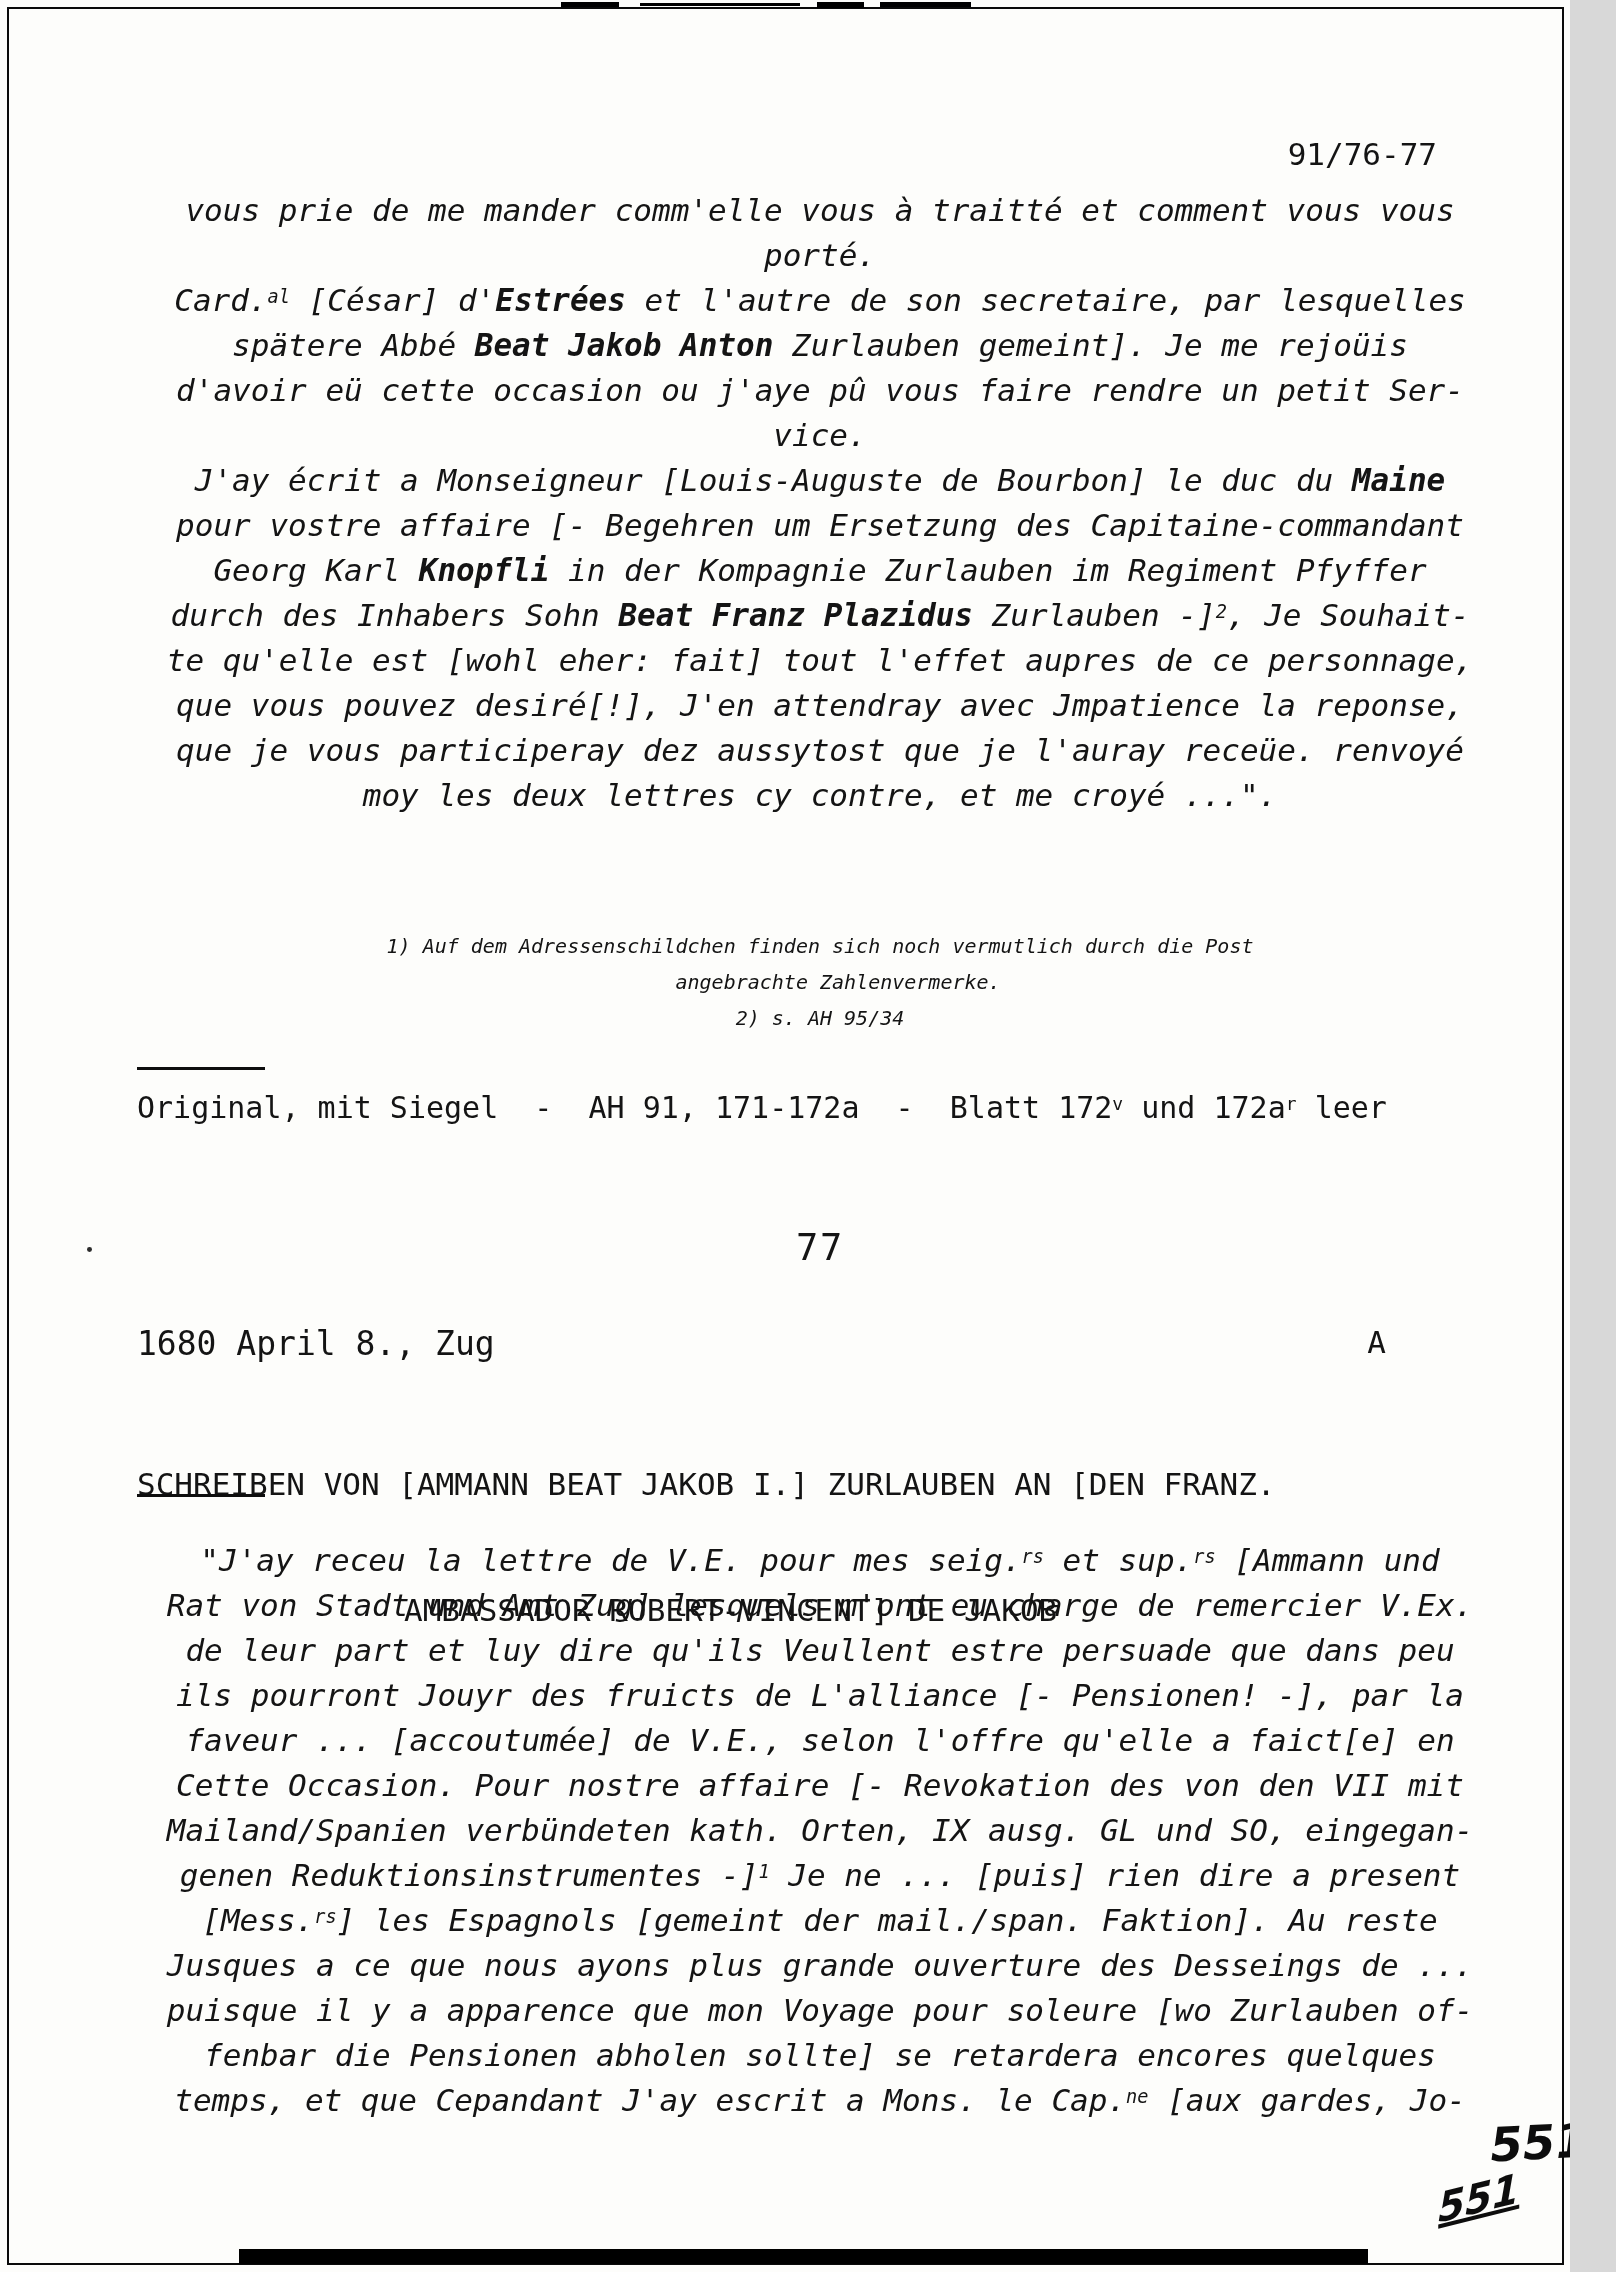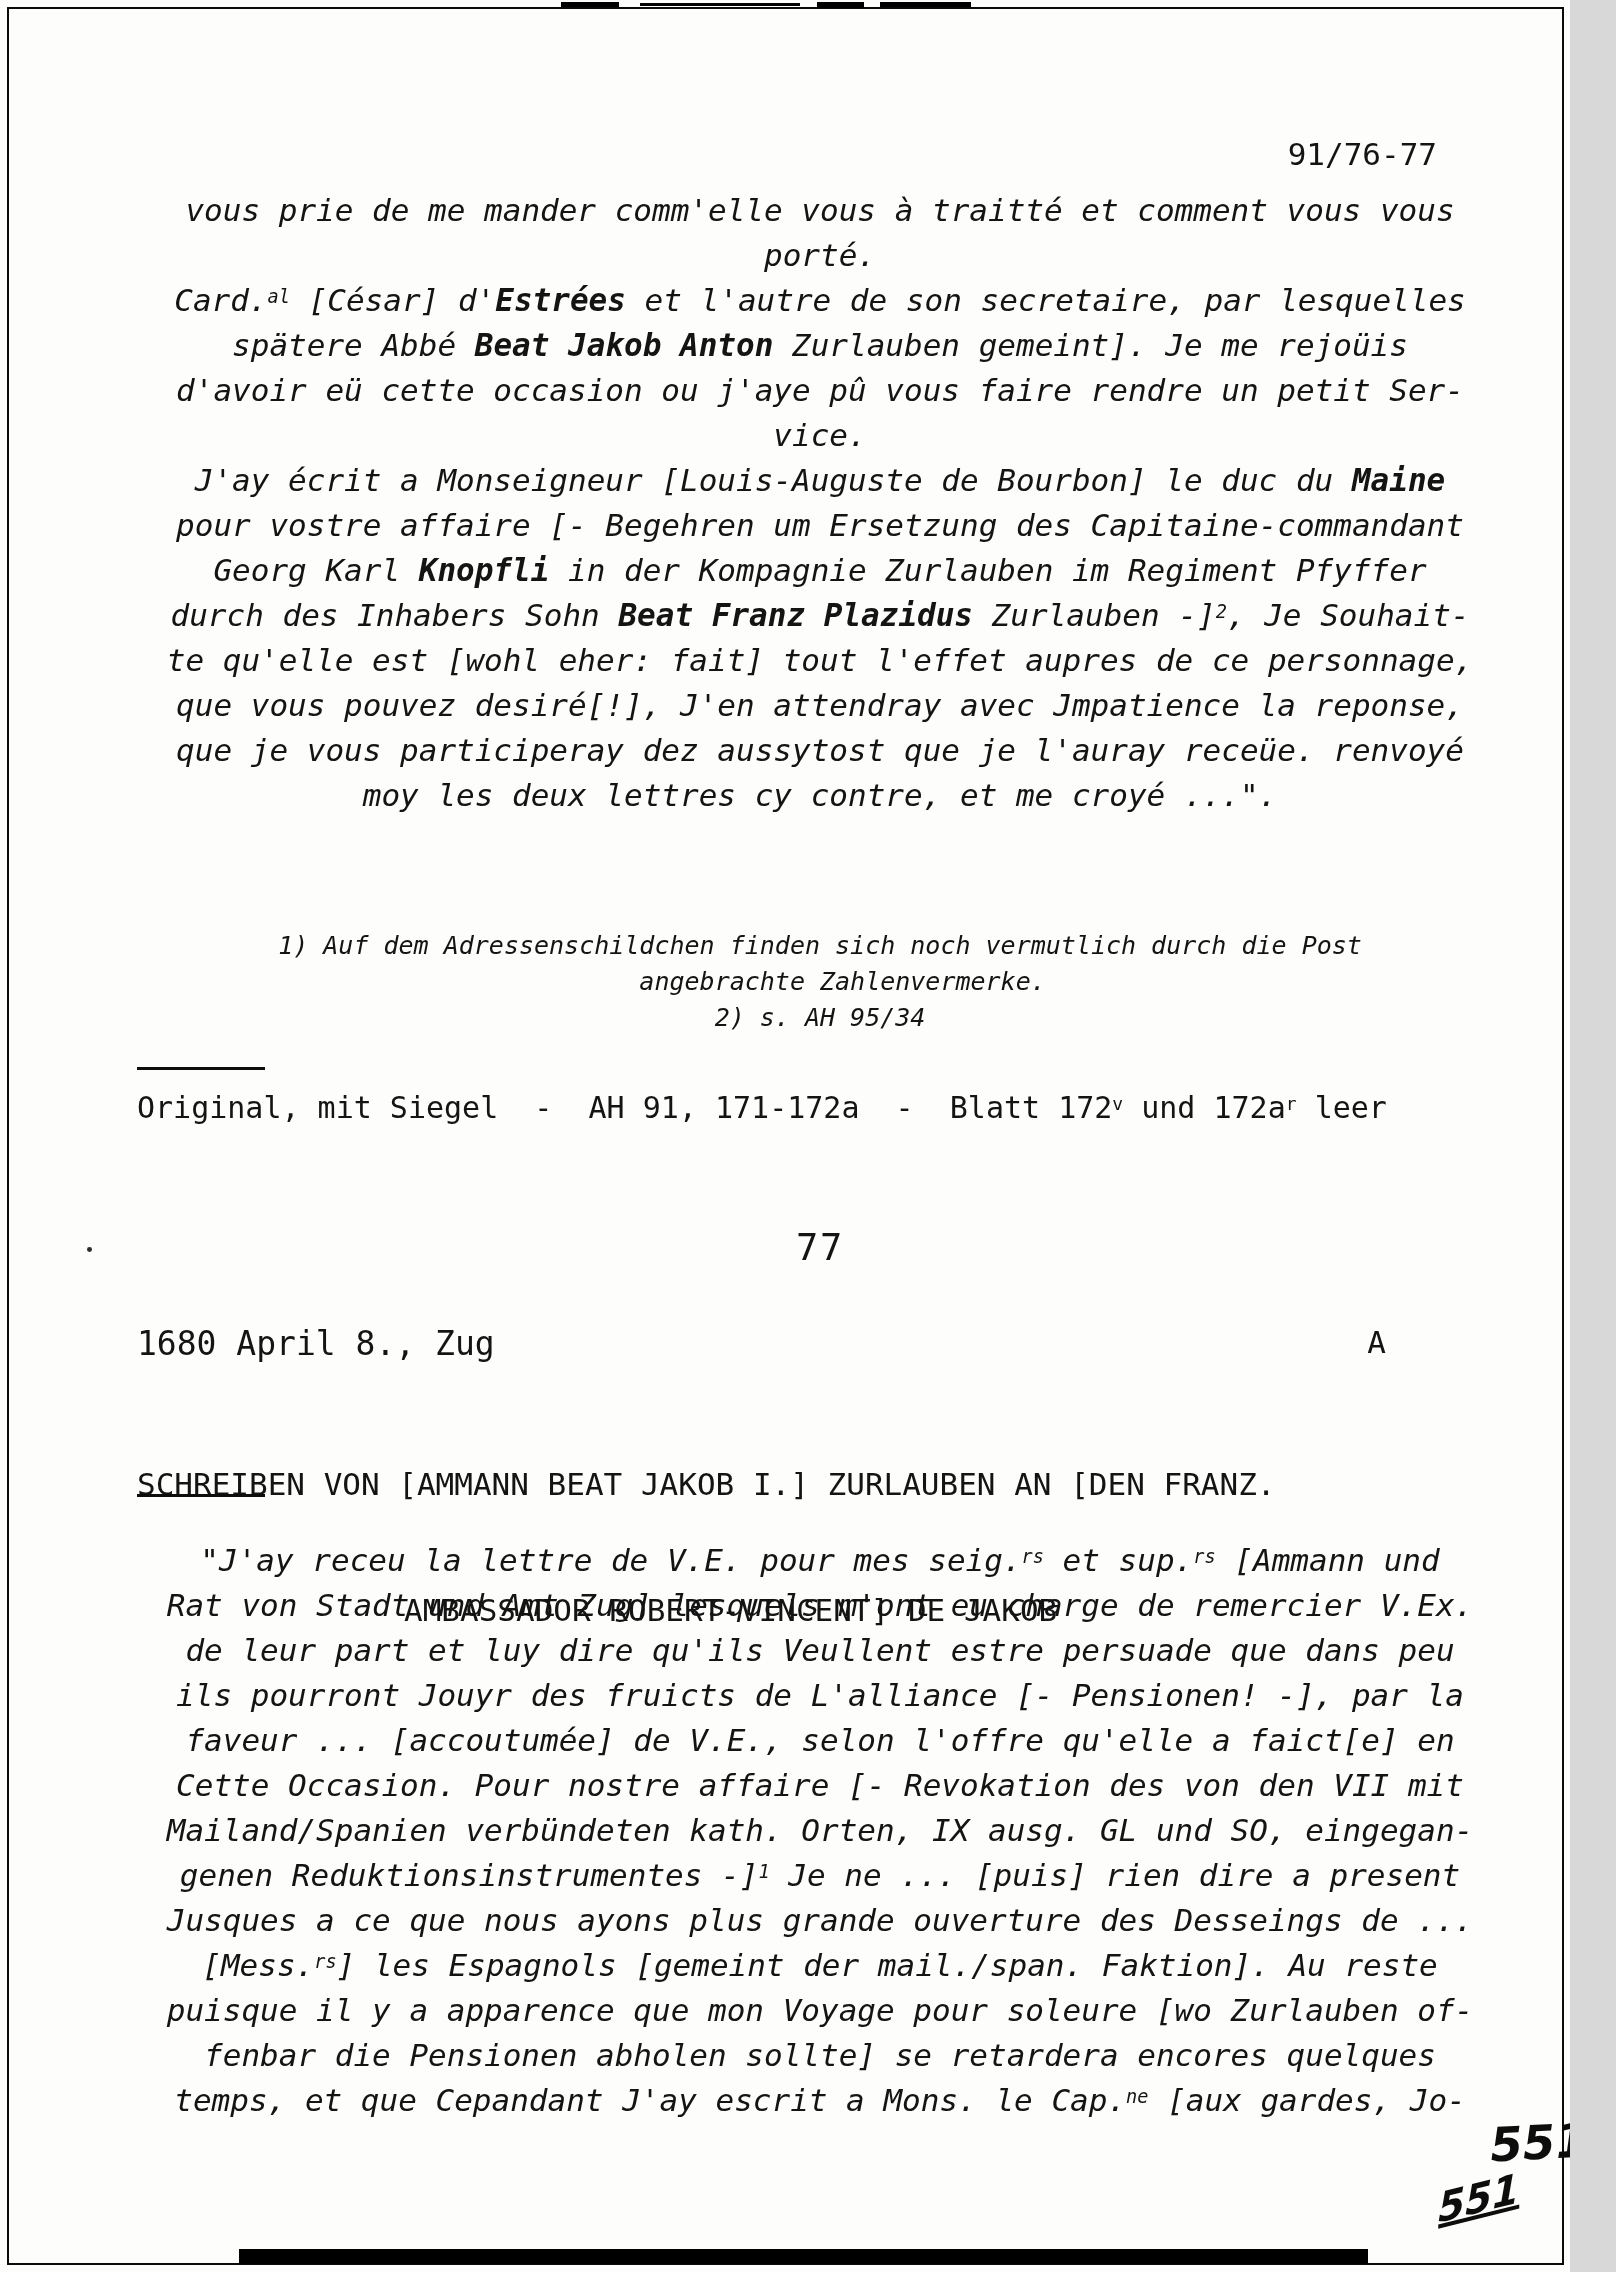--- a/index.html
+++ b/index.html
@@ -17,21 +17,21 @@
     pointer-events:none;
   }
   .artifact{position:absolute;background:#000;}
   .speck{position:absolute;background:#2b2b2b;border-radius:50%;}
   .tline{white-space:pre;text-align:center;}
   .letter{position:absolute;left:137px;width:1366px;font-style:italic;font-size:31px;line-height:45px;}
   .letter76{top:188px;}
   .letter77{top:1538px;}
   .b{font-weight:bold;}
   .sup{font-size:60%;position:relative;top:-0.45em;line-height:0;}
-  .footnotes{position:absolute;left:137px;top:928px;width:1366px;font-style:italic;font-size:25px;line-height:36px;}
+  .footnotes{position:absolute;left:137px;top:928px;width:1366px;font-style:italic;font-size:20px;line-height:36px;}
   .rule{position:absolute;left:137px;width:128px;height:3.2px;background:#0e0e0e;}
   .rule1{top:1067px;}
   .rule2{top:1494px;}
   .pagenum{position:absolute;top:136px;right:133px;font-size:31px;}
   .source{position:absolute;left:137px;top:1090px;font-size:30px;white-space:pre;}
   .secnum{position:absolute;left:137px;top:1226px;width:1366px;text-align:center;font-size:37px;letter-spacing:1.6px;}
   .dateline{position:absolute;left:137px;top:1324px;font-size:33px;}
   .siglum{position:absolute;top:1324px;right:184px;font-size:31px;}
   .heading{position:absolute;left:137px;top:1379px;font-size:31px;line-height:42px;white-space:pre;}
   .heading .h2{margin-left:267px;}
@@ -96,22 +96,22 @@
 
   <div class="letter letter77">
       <div class="tline"><span>"J'ay receu la lettre de V.E. pour mes seig.</span><span class="sup">rs</span><span> et sup.</span><span class="sup">rs</span><span> [Ammann und</span></div>
       <div class="tline"><span>Rat von Stadt und Amt Zug] lesquels m'ont eu charge de remercier V.Ex.</span></div>
       <div class="tline"><span>de leur part et luy dire qu'ils Veullent estre persuade que dans peu</span></div>
       <div class="tline"><span>ils pourront Jouyr des fruicts de L'alliance [- Pensionen! -], par la</span></div>
       <div class="tline"><span>faveur ... [accoutumée] de V.E., selon l'offre qu'elle a faict[e] en</span></div>
       <div class="tline"><span>Cette Occasion. Pour nostre affaire [- Revokation des von den VII mit</span></div>
       <div class="tline"><span>Mailand/Spanien verbündeten kath. Orten, IX ausg. GL und SO, eingegan-</span></div>
       <div class="tline"><span>genen Reduktionsinstrumentes -]</span><span class="sup">1</span><span> Je ne ... [puis] rien dire a present</span></div>
+      <div class="tline"><span>[Mess.</span><span class="sup">rs</span><span>] les Espagnols [gemeint der mail./span. Faktion]. Au reste</span></div>
       <div class="tline"><span>Jusques a ce que nous ayons plus grande ouverture des Desseings de ...</span></div>
-      <div class="tline"><span>[Mess.</span><span class="sup">rs</span><span>] les Espagnols [gemeint der mail./span. Faktion]. Au reste</span></div>
       <div class="tline"><span>puisque il y a apparence que mon Voyage pour soleure [wo Zurlauben of-</span></div>
       <div class="tline"><span>fenbar die Pensionen abholen sollte] se retardera encores quelques</span></div>
       <div class="tline"><span>temps, et que Cepandant J'ay escrit a Mons. le Cap.</span><span class="sup">ne</span><span> [aux gardes, Jo-</span></div>
     </div>
 
   <div class="hand stamp">551</div>
   <div class="hand sig">551</div>
 
   <div class="bottom-strip"></div>
 

